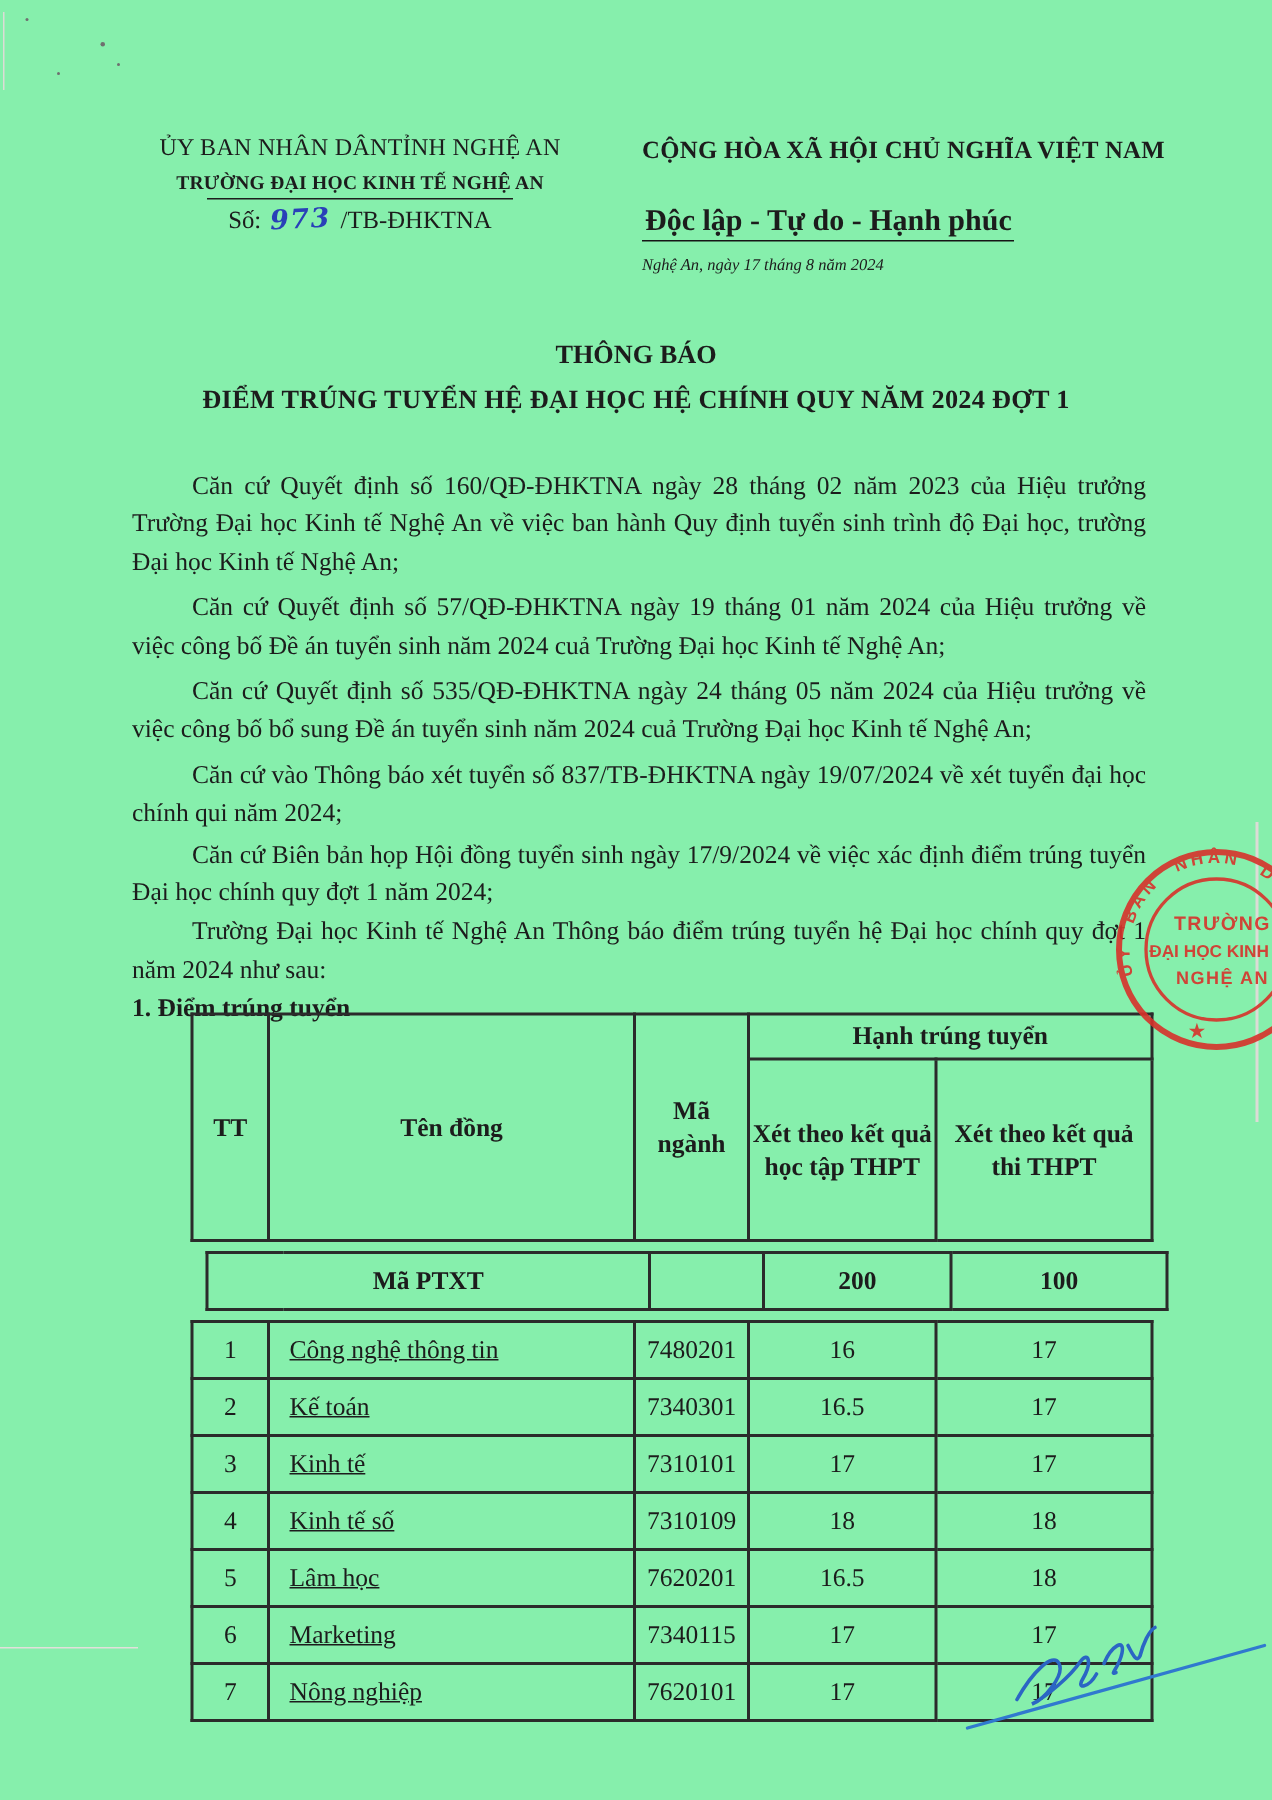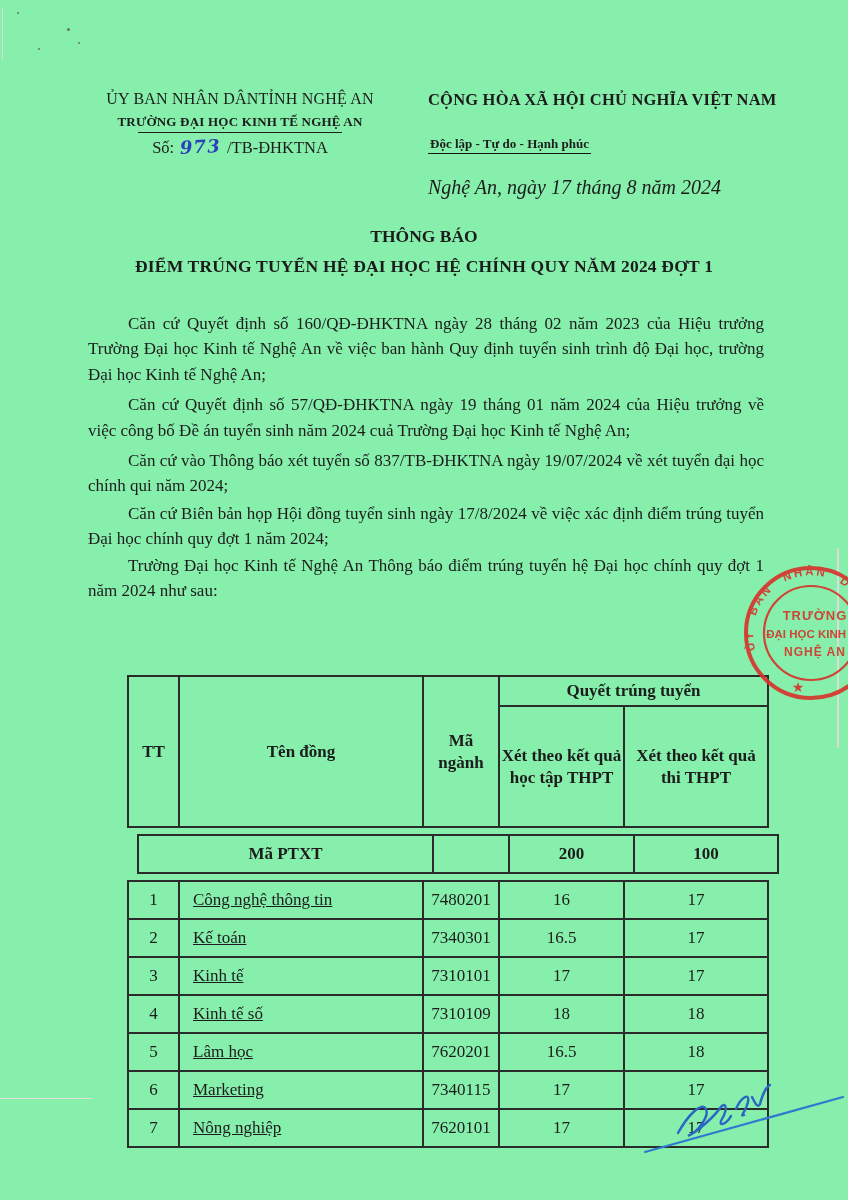--- a/index.html
+++ b/index.html
@@ -11,23 +11,23 @@
   
   .hdr-left { position:absolute; left:52px; top:90px; width:376px; text-align:center; }
   .hdr-left .org { font-size:16px; letter-spacing:.2px; }
   .hdr-left .school { font-size:13px; font-weight:bold; margin-top:6px; letter-spacing:.2px; }
   .hdr-left .school-underline { width:204px; border-top:1.6px solid #1d1d1d; margin:2px auto 0; }
   .hdr-left .doc-number { font-size:16.5px; margin-top:3px; }
   .hand-number { color:#2940b8; font-style:italic; font-weight:bold; font-size:18px;
                  font-family:"DejaVu Serif", serif; letter-spacing:1px; padding:0 2px; display:inline-block; transform:rotate(-3deg); }
   .hdr-right { position:absolute; left:428px; top:90px; width:396px; text-align:left; }
   .hdr-right .national { font-size:16.5px; font-weight:bold; letter-spacing:.2px; }
-  .hdr-right .motto { display:inline-block; font-size:13px; font-weight:bold; margin-top:8px;
+  .hdr-right .motto { display:inline-block; font-size:20px; font-weight:bold; margin-top:8px;
                       border-bottom:1.7px solid #151515; padding:0 2px 1px; }
-  .hdr-right .dateline { font-size:20px; font-style:italic; margin-top:22px; }
+  .hdr-right .dateline { font-size:11px; font-style:italic; margin-top:10px; }
   
   .titles { position:absolute; left:0; top:226px; width:100%; text-align:center; }
   .titles .t1 { font-size:17.5px; font-weight:bold; }
   .titles .t2 { font-size:17.5px; font-weight:bold; margin-top:9px; letter-spacing:.2px; }
   
   .body-text { position:absolute; left:88px; top:311px; width:676px; }
   .body-text p { margin:0 0 5px; font-size:17px; line-height:25.4px; text-align:justify; text-indent:40px; }
   .section-heading { font-size:17px; font-weight:bold; margin-top:3px; }
   
   .table-wrap { position:absolute; left:127px; top:675px; width:642px; }
@@ -83,40 +83,42 @@
   </div>
 
   <div class="titles">
     <div class="t1">THÔNG BÁO</div>
     <div class="t2">ĐIỂM TRÚNG TUYỂN HỆ ĐẠI HỌC HỆ CHÍNH QUY NĂM 2024 ĐỢT 1</div>
   </div>
 
   <div class="body-text">
     <p>Căn cứ Quyết định số 160/QĐ-ĐHKTNA ngày 28 tháng 02 năm 2023 của Hiệu trưởng Trường Đại học Kinh tế Nghệ An về việc ban hành Quy định tuyển sinh trình độ Đại học, trường Đại học Kinh tế Nghệ An;</p>
     <p>Căn cứ Quyết định số 57/QĐ-ĐHKTNA ngày 19 tháng 01 năm 2024 của Hiệu trưởng về việc công bố Đề án tuyển sinh năm 2024 cuả Trường Đại học Kinh tế Nghệ An;</p>
+    <p>Căn cứ Quyết định số 535/QĐ-ĐHKTNA ngày 24 tháng 05 năm 2024 của Hiệu trưởng về việc công bố bổ sung Đề án tuyển sinh năm 2024 cuả Trường Đại học Kinh tế Nghệ An;</p>
     <p style="margin-bottom:2px">Căn cứ vào Thông báo xét tuyển số 837/TB-ĐHKTNA ngày 19/07/2024 về xét tuyển đại học chính qui năm 2024;</p>
-    <p style="margin-bottom:1px">Căn cứ Biên bản họp Hội đồng tuyển sinh ngày 17/8/2024 về việc xác định điểm trúng tuyển Đại học chính quy đợt 1 năm 2024;</p>
+    <p style="margin-bottom:1px">Căn cứ Biên bản họp Hội đồng tuyển sinh ngày 17/9/2024 về việc xác định điểm trúng tuyển Đại học chính quy đợt 1 năm 2024;</p>
     <p style="margin-bottom:0">Trường Đại học Kinh tế Nghệ An Thông báo điểm trúng tuyển hệ Đại học chính quy đợt 1 năm 2024 như sau:</p>
+    <div class="section-heading">1. Điểm trúng tuyển</div>
   </div>
 
   <div class="table-wrap">
     <table class="t-head">
       <colgroup>
           <col class="c-tt">
           <col class="c-nganh">
           <col class="c-ma">
           <col class="c-hoctap">
           <col class="c-thi">
         </colgroup>
       <tbody>
           <tr class="hdrA">
         <th rowspan="2">TT</th>
         <th rowspan="2">Tên đồng</th>
         <th rowspan="2">Mã ngành</th>
-        <th colspan="2">Quyết trúng tuyển</th>
+        <th colspan="2">Hạnh trúng tuyển</th>
       </tr>
       <tr class="hdrB">
         <th>Xét theo kết quả học tập THPT</th>
         <th>Xét theo kết quả thi THPT</th>
       </tr>
     </tbody>
       </table>
 
     <table class="t-ptxt">
       <colgroup>

